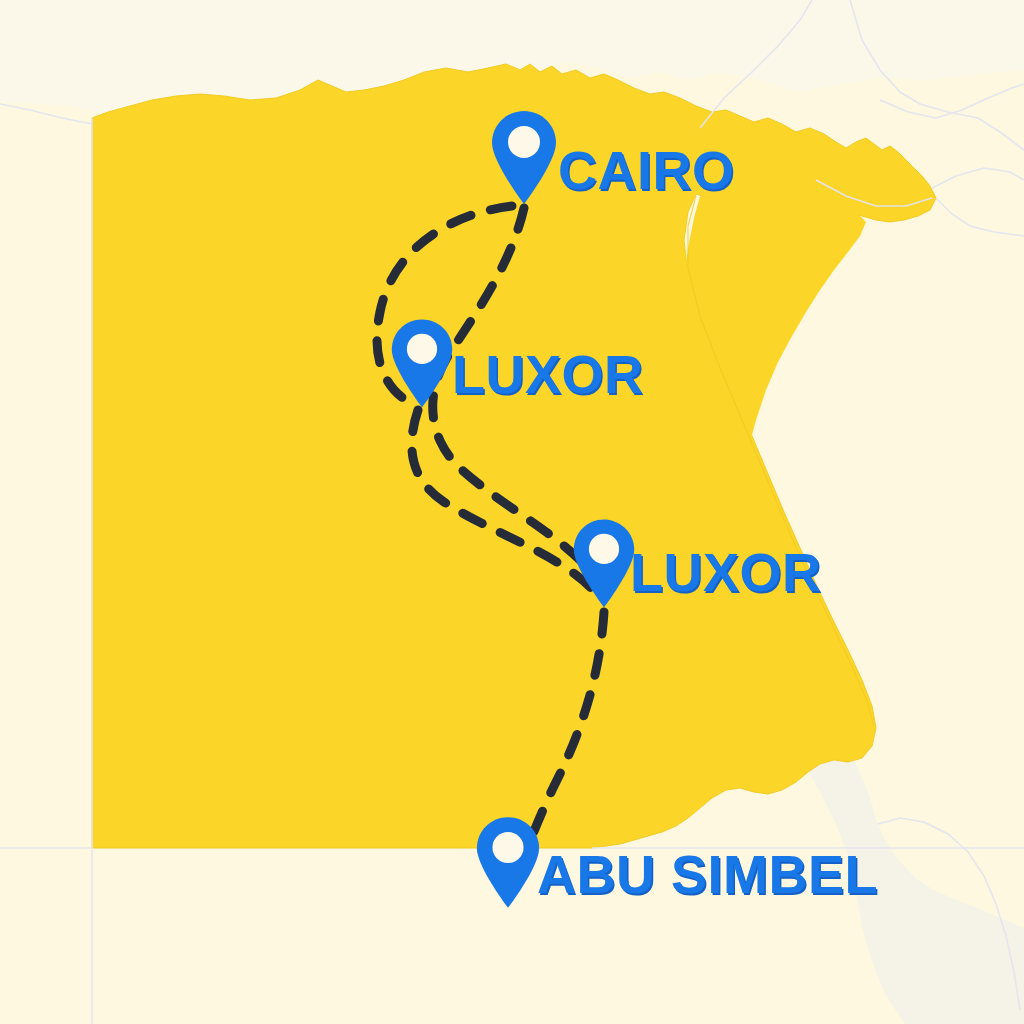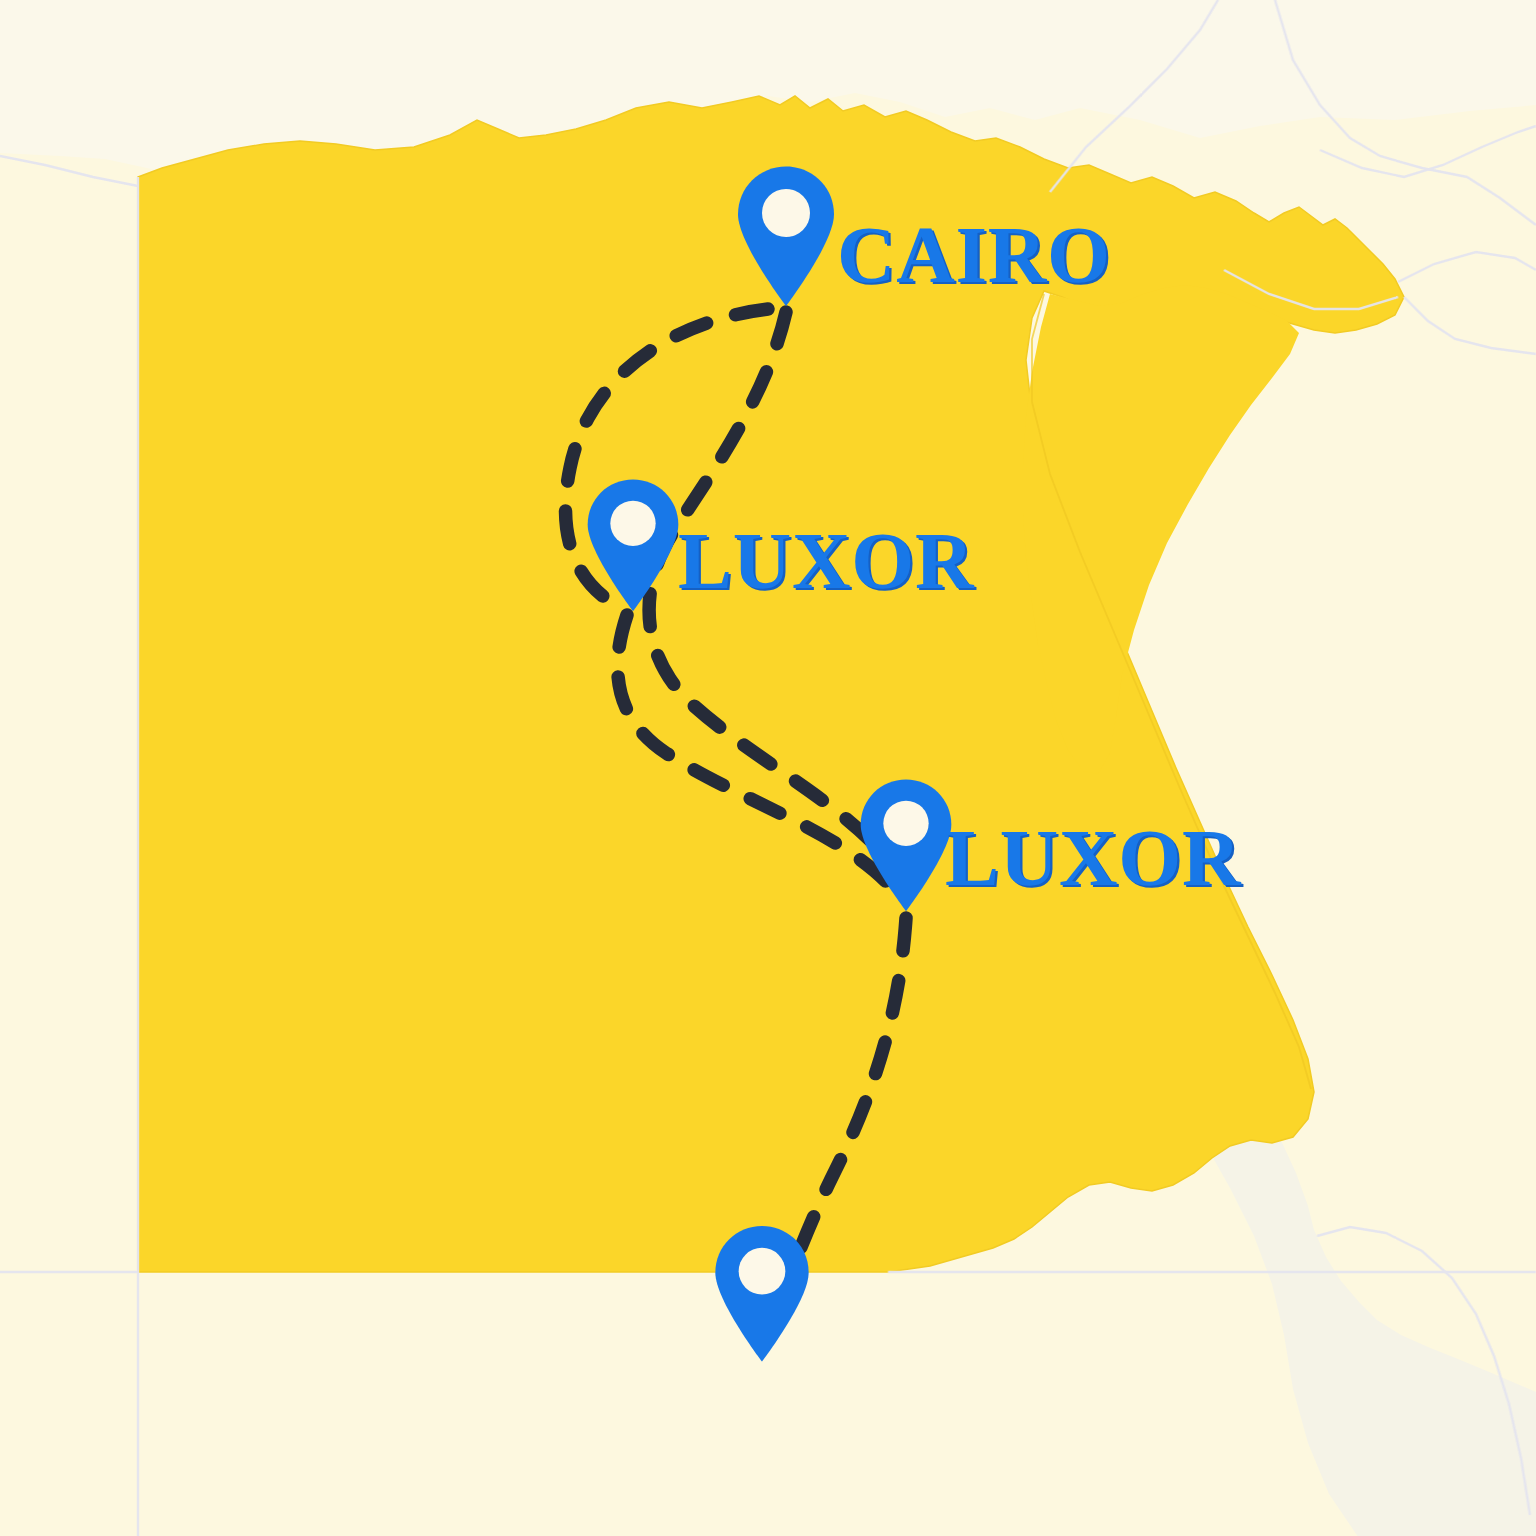--- a/index.html
+++ b/index.html
@@ -18,21 +18,21 @@
   #map-svg {
     position: absolute;
     left: 0;
     top: 0;
     width: 1024px;
     height: 1024px;
     display: block;
   }
   .city-label {
     position: absolute;
-    font-family: Liberation Serif, serif;
+    font-family: Liberation Sans, sans-serif;
     font-weight: bold;
     font-size: 54px;
     letter-spacing: 0.5px;
     color: #1878E8;
     white-space: nowrap;
     line-height: 1;
     text-shadow: 1.5px 1.5px 0 #1560c4;
     user-select: none;
   }
   .marker {
@@ -150,14 +150,15 @@
     </svg>
   </div>
   <div class="city-label" style="left:630px; top:545px;">LUXOR</div>
 
   <div class="marker" style="left:508px; top:900px;">
     <svg width="70" height="94" viewBox="0 0 72 96" style="position:absolute; left:-35px; top:-84px;">
       <path d="M36,94 C36,94 68,52 68,33 C68,14.8 53.6,1 36,1 C18.4,1 4,14.8 4,33 C4,52 36,94 36,94 Z" fill="#1878E8"></path>
       <circle cx="36" cy="32" r="16" fill="#FDF8E8"></circle>
     </svg>
   </div>
+  <div class="city-label" style="left:537px; top:847px;">ABU SIMBEL</div>
 
 </div>
 
 </body></html>

